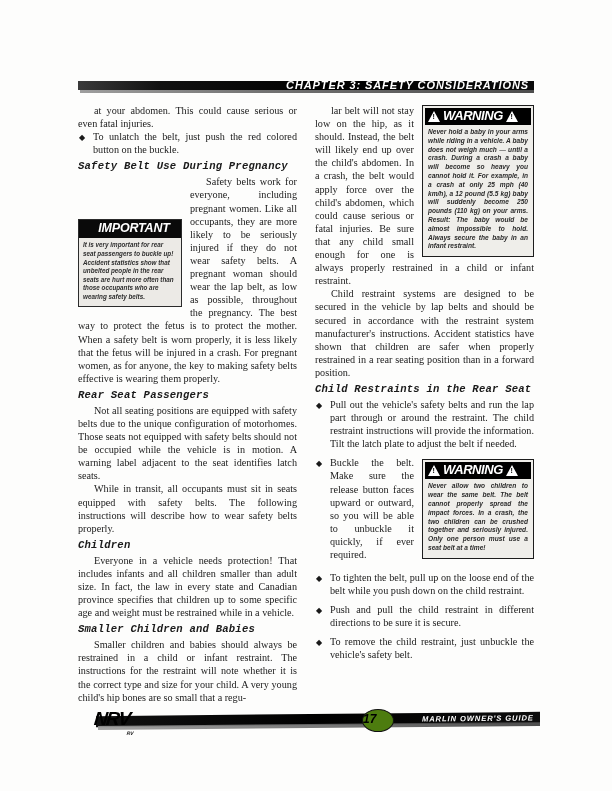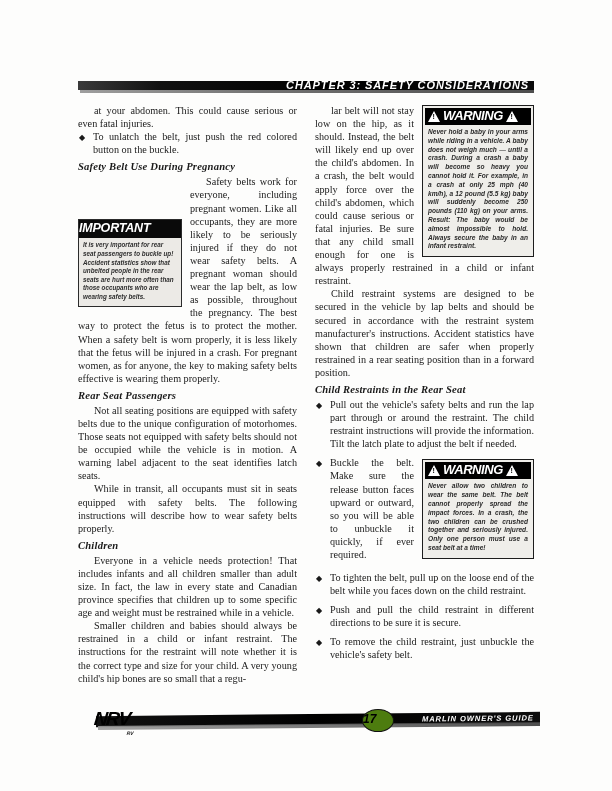--- a/index.html
+++ b/index.html
@@ -73,21 +73,21 @@
   .col-right { left: 315px; }
 
   .col p {
     margin: 0 0 0 0;
     text-indent: 16px;
     text-align: justify;
     hyphens: auto;
   }
 
   h2.sec {
-    font-family: Liberation Serif, serif;
+    font-family: Liberation Mono, monospace;
     font-weight: bold;
     font-style: italic;
     font-size: 10.6px;
     line-height: 15px;
     margin: 3px 0 1px 0;
     letter-spacing: .2px;
   }
 
   ul.bullets {
     list-style: none;
@@ -129,21 +129,22 @@
     box-sizing: border-box;
   }
   .important-box .ttl {
     background: #0a0a0a;
     color: #ffffff;
     font-family: "Liberation Sans", sans-serif;
     font-weight: bold;
     font-style: italic;
     font-size: 12.5px;
     letter-spacing: -0.2px;
-    padding: 2px 0 3px 0;
+    text-align: center;
+    padding: 2px 0 3px 8px;
     line-height: 13px;
   }
   .important-box .body {
     font-family: "Liberation Sans", sans-serif;
     font-style: italic;
     font-weight: bold;
     font-size: 6.3px;
     line-height: 8.6px;
     color: #2f2f2f;
     padding: 3px 4px 4px 4px;
@@ -324,20 +325,21 @@
       <p>Safety belts work for everyone, including pregnant women. Like all occupants, they are more likely to be seriously injured if they do not wear safety belts. A pregnant woman should wear the lap belt, as low as possible, throughout the pregnancy. The best way to protect the fetus is to protect the mother. When a safety belt is worn properly, it is less likely that the fetus will be injured in a crash. For pregnant women, as for anyone, the key to making safety belts effective is wearing them properly.</p>
     </div>
 
     <h2 class="sec">Rear Seat Passengers</h2>
     <p><span>Not all seating positions are equipped with safety belts due to the unique configuration of motorhomes. Those seats not equipped with safety belts should </span><span class="it">not be</span><span> occupied while the vehicle is in </span><span class="it">motion</span><span>. A warning label adjacent to the seat identifies latch seats.</span></p>
     <p>While in transit, all occupants must sit in seats equipped with safety belts. The following instructions will describe how to wear safety belts properly.</p>
 
     <h2 class="sec">Children</h2>
     <p>Everyone in a vehicle needs protection! That includes infants and all children smaller than adult size. In fact, the law in every state and Canadian province specifies that children up to some specific age and weight must be restrained while in a vehicle.</p>
 
+    <h2 class="sec">Smaller Children and Babies</h2>
     <p>Smaller children and babies should always be restrained in a child or infant restraint. The instructions for the restraint will note whether it is the correct type and size for your child. A very young child's hip bones are so small that a regu-</p>
   </div>
 
   <div class="col col-right">
 
     <div class="clearfix">
       <div class="float-box-right warning-box">
         <div class="ttl">
           <span class="tri"></span>
           <span class="wtext">WARNING</span>
@@ -364,21 +366,21 @@
           <span class="tri"></span>
         </div>
         <div class="body">Never allow two children to wear the same belt. The belt cannot properly spread the impact forces. In a crash, the two children can be crushed together and seriously injured. Only one person must use a seat belt at a time!</div>
       </div>
       <ul class="bullets" style="margin-top:6px;">
         <li><span class="dot">◆</span><span>Buckle the belt. Make sure the release button faces upward or outward, so you will be able to unbuckle it quickly, if ever required.</span></li>
       </ul>
     </div>
 
     <ul class="bullets" style="margin-top:9px;">
-      <li><span class="dot">◆</span><span>To tighten the belt, pull up on the loose end of the belt while you faces down on the child restraint.</span></li>
+      <li><span class="dot">◆</span><span>To tighten the belt, pull up on the loose end of the belt while you push down on the child restraint.</span></li>
       <li><span class="dot">◆</span><span>Push and pull the child restraint in different directions to be sure it is secure.</span></li>
       <li><span class="dot">◆</span><span>To remove the child restraint, just unbuckle the vehicle's safety belt.</span></li>
     </ul>
   </div>
 
   <div class="footer">
     <div class="fbar"></div>
     <div class="fbar-under"></div>
     <div class="logo"><span>NRV</span><span class="tag">RV</span></div>
     <div class="pagenum">17</div>

